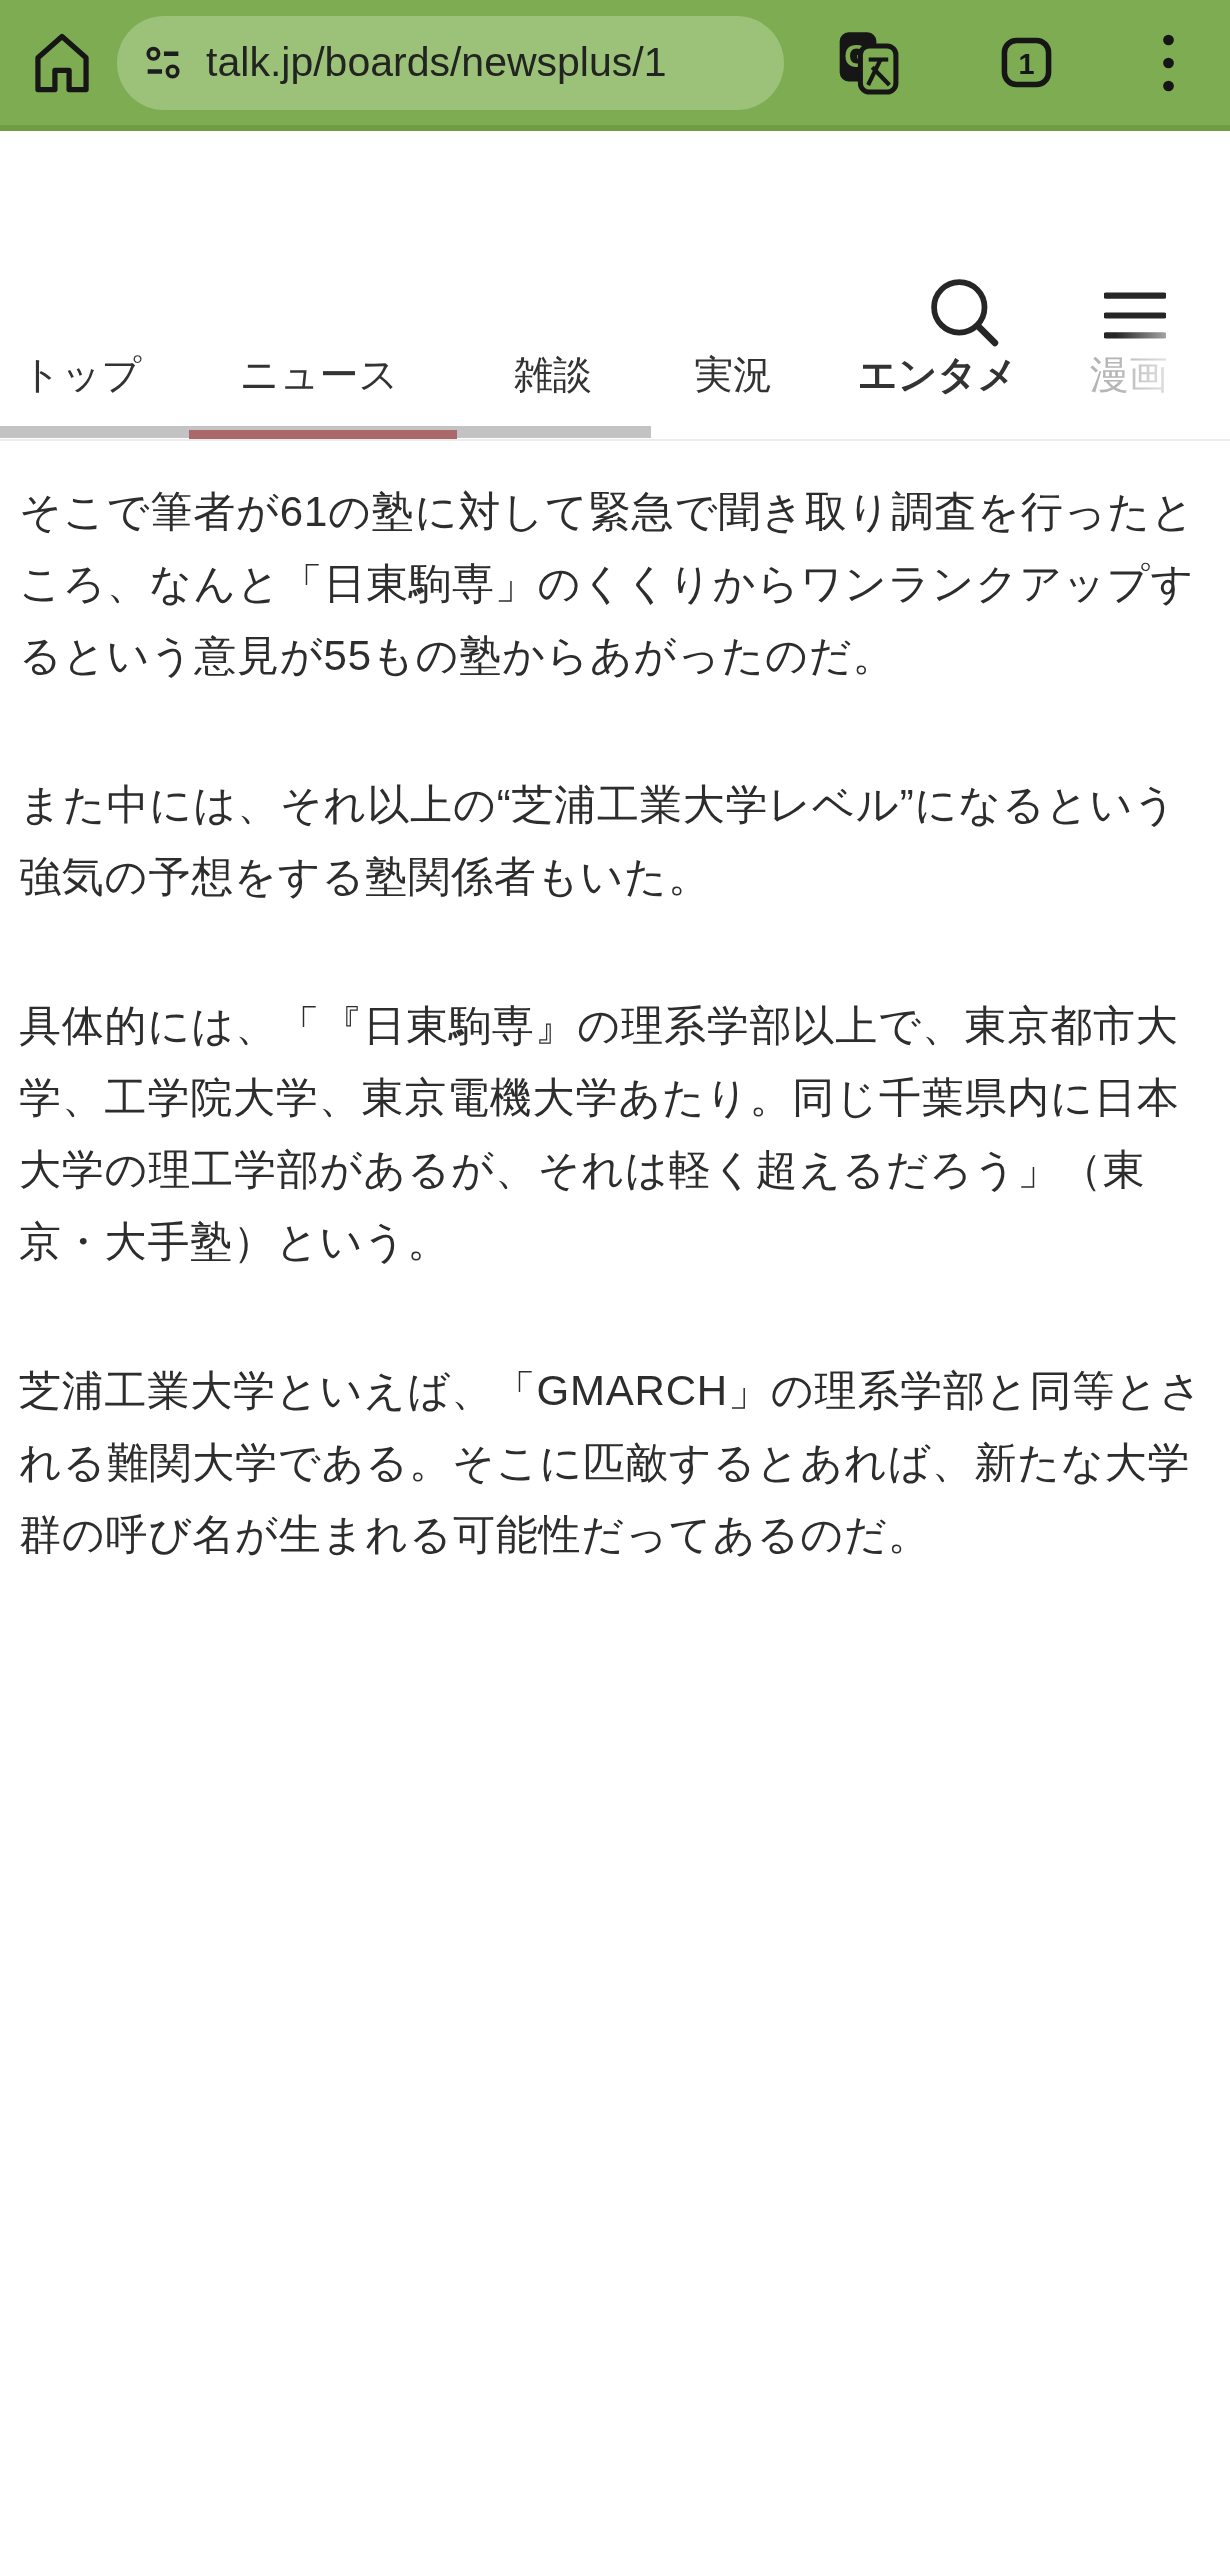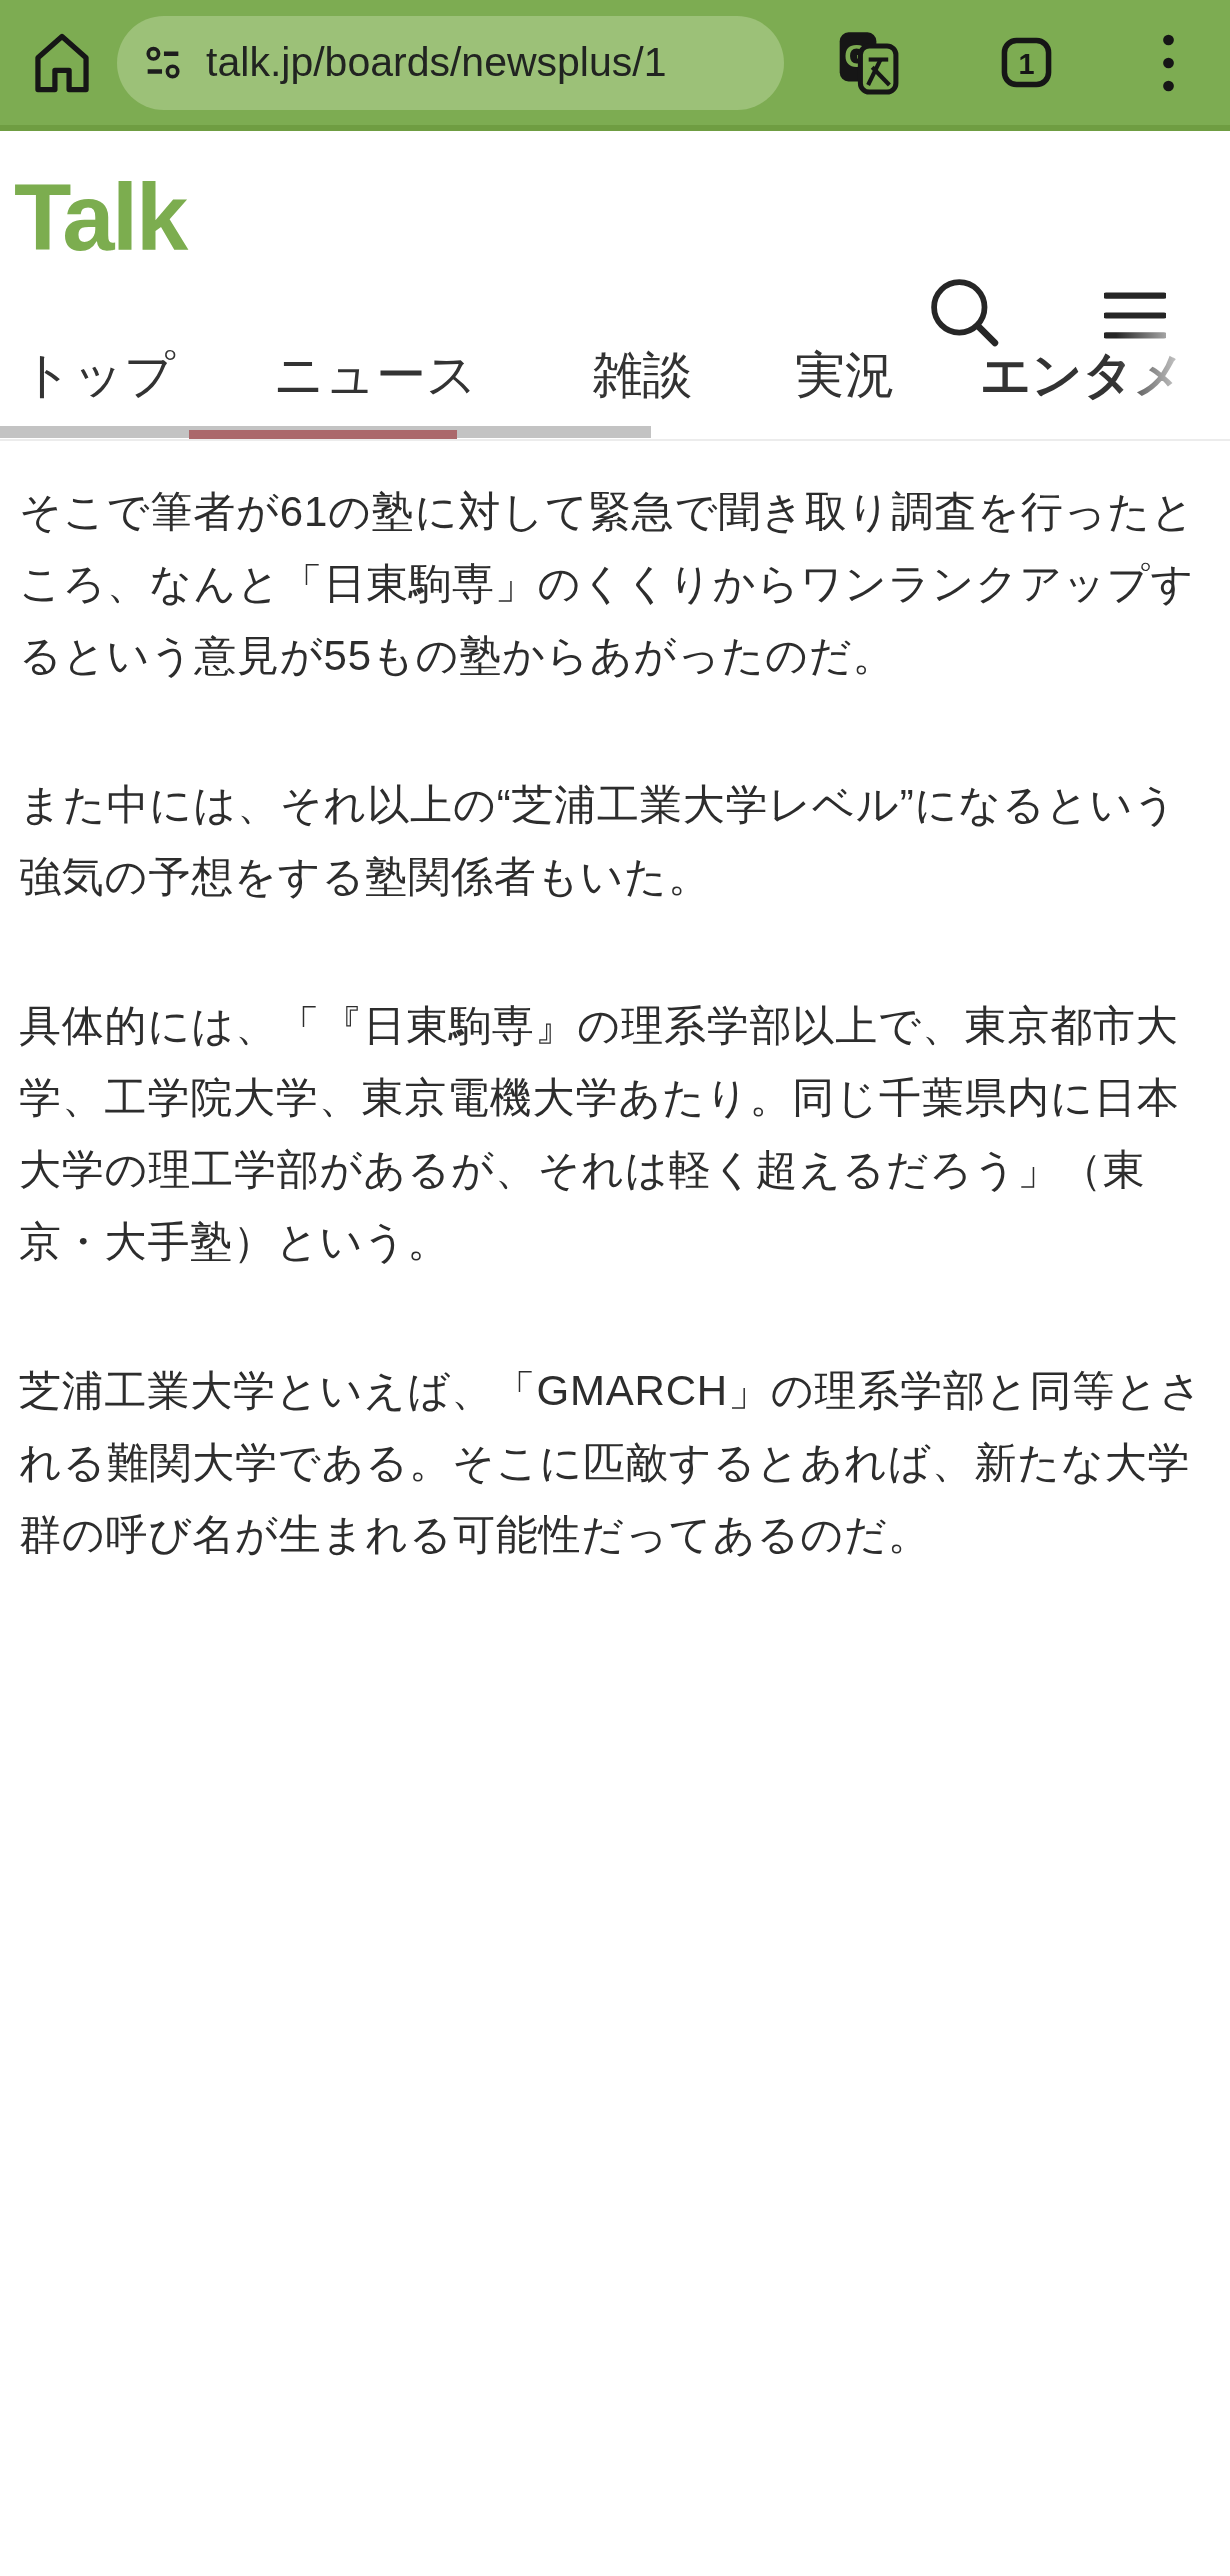--- a/index.html
+++ b/index.html
@@ -72,21 +72,21 @@
     position: relative;
     height: 118px;
     border-bottom: 2.3px solid #ececec;
     white-space: nowrap;
     padding: 28px 0 0 21.6px;
     overflow: hidden;
   }
   .tab {
     display: inline-block;
     position: relative;
-    font-size: 50px;
+    font-size: 39px;
     color: #333333;
     line-height: 48px;
     vertical-align: top;
     text-align: center;
   }
   .tab.t2 { margin-left: 95px; }
   .tab.t3 { margin-left: 112px; }
   .tab.t4 { margin-left: 99px; }
   .tab.t5 { margin-left: 82px; font-weight: bold; }
   .tab.t6 { margin-left: 69px; color: #b5b5b5; }
@@ -187,21 +187,20 @@
     <div class="kebab-btn">
       <svg viewBox="0 0 24 64" width="23" height="62">
         <circle cx="12" cy="8" r="5.6" fill="#161616"></circle>
         <circle cx="12" cy="32" r="5.6" fill="#161616"></circle>
         <circle cx="12" cy="56" r="5.6" fill="#161616"></circle>
       </svg>
     </div>
   </div>
 
   <div class="site-header">
-    <div class="logo">Talk</div>
     <div class="search-btn">
       <svg viewBox="0 0 24 24" width="89" height="89">
         <circle cx="10.6" cy="10.6" r="6.8" fill="none" stroke="#262626" stroke-width="1.55"></circle>
         <line x1="15.6" y1="15.6" x2="20.2" y2="20.2" stroke="#262626" stroke-width="1.8" stroke-linecap="round"></line>
       </svg>
     </div>
     <div class="menu-btn">
       <svg viewBox="0 0 80 64" width="62" height="49">
         <line x1="2" y1="6" x2="78" y2="6" stroke="#262626" stroke-width="8" stroke-linecap="round"></line>
         <line x1="2" y1="32" x2="78" y2="32" stroke="#262626" stroke-width="8" stroke-linecap="round"></line>

